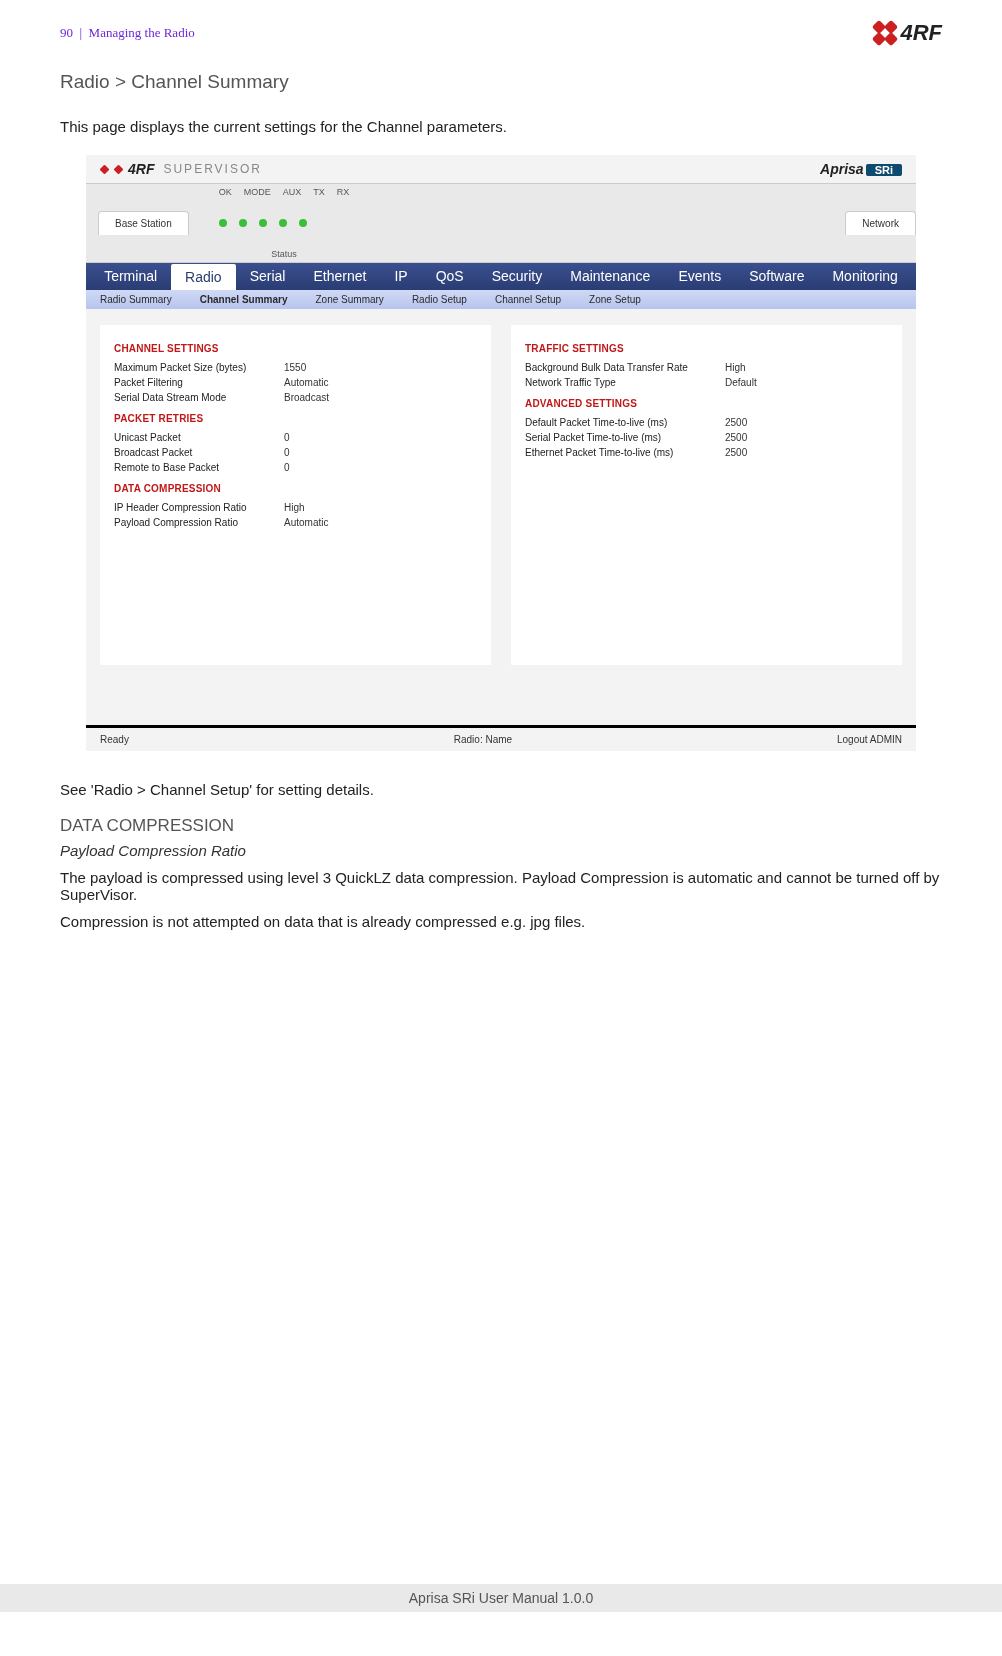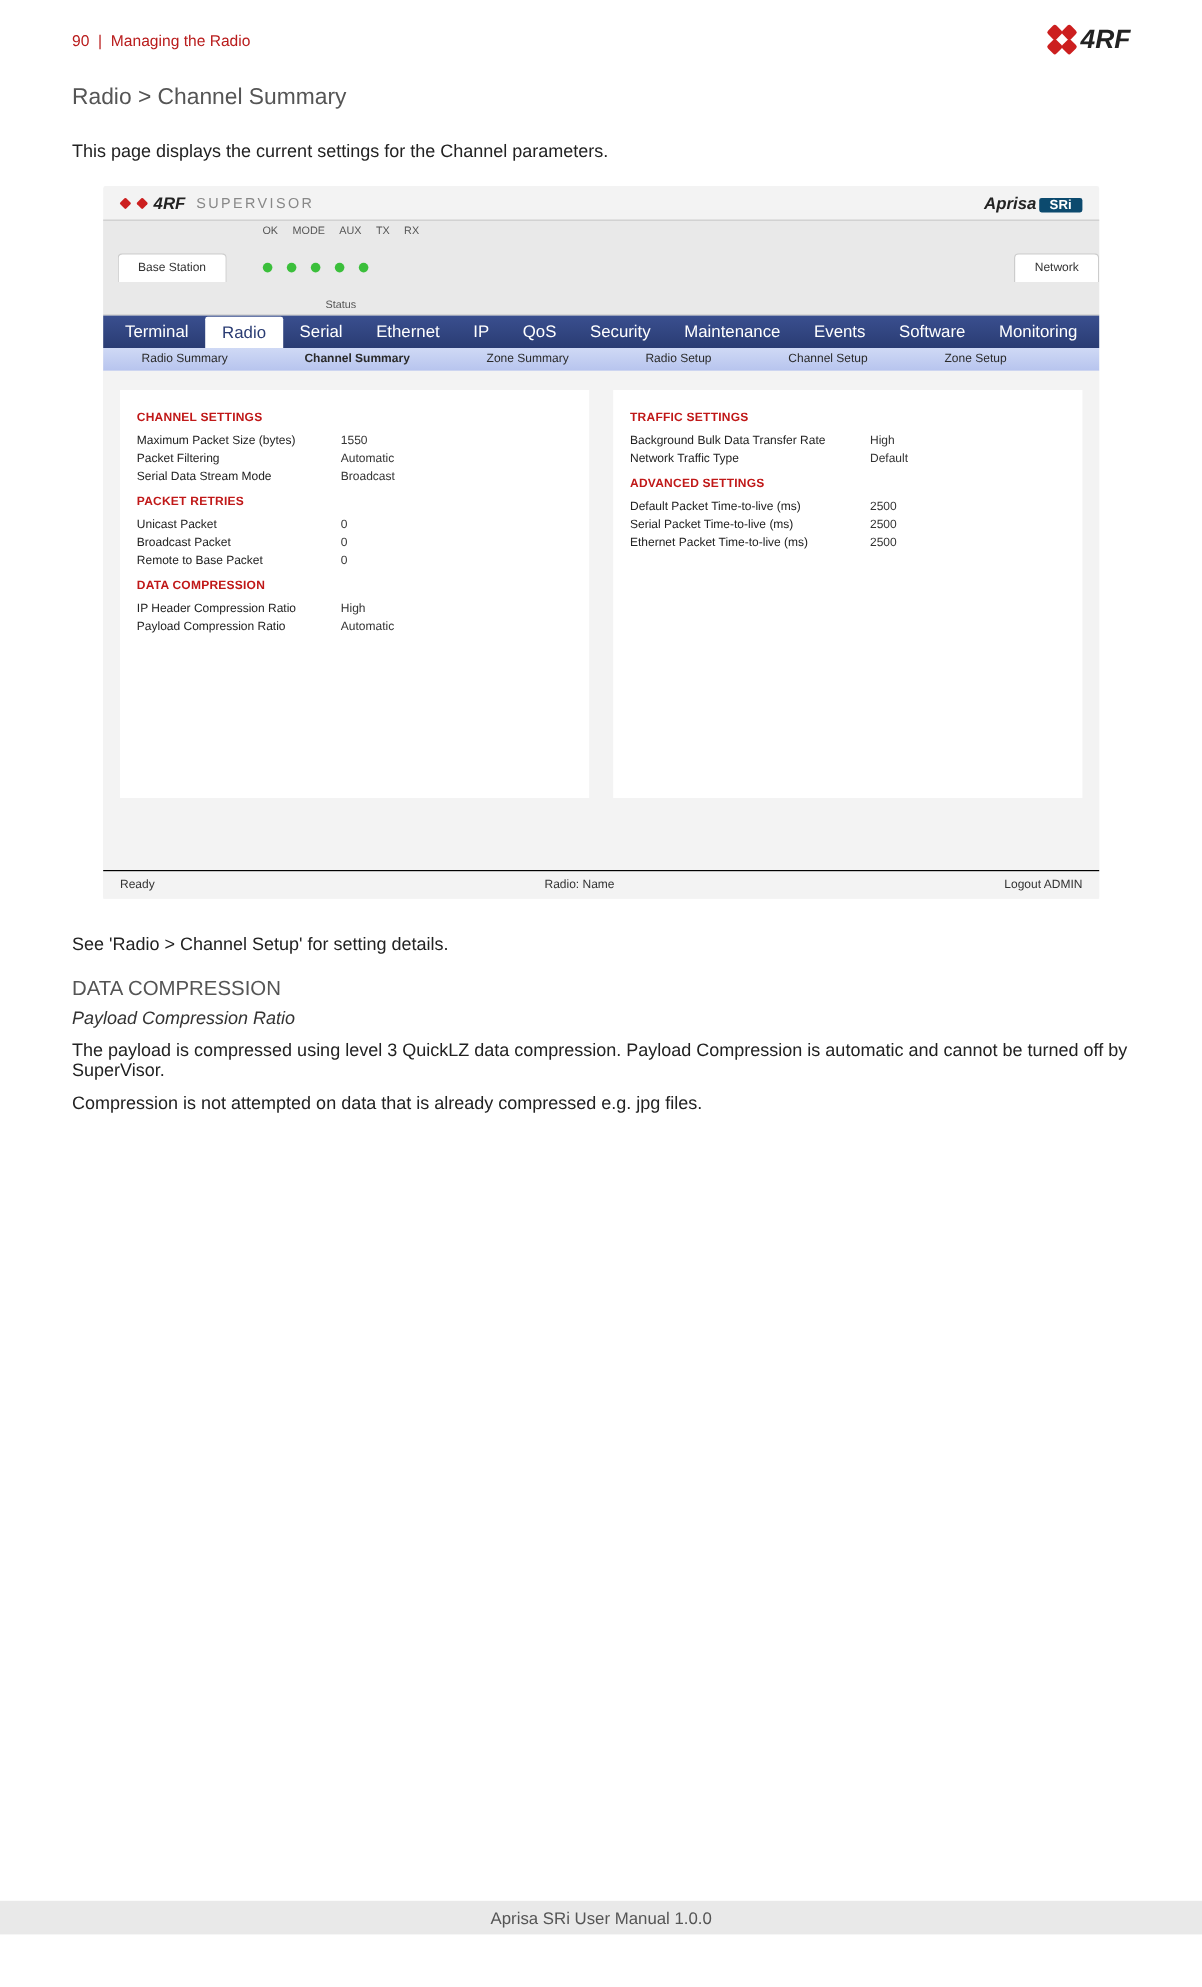--- a/index.html
+++ b/index.html
@@ -17,21 +17,22 @@
     min-height: 1620px;
   }
   .header-row {
     display: flex;
     justify-content: space-between;
     align-items: center;
     margin-bottom: 25px;
   }
   .header-text {
     font-size: 13px;
-    color: #b91c1c;
+    color: #6d28d9;
+    font-family: Liberation Serif, serif;
   }
   .logo-4rf {
     display: flex;
     align-items: center;
     gap: 4px;
   }
   .logo-4rf .dots {
     display: grid;
     grid-template-columns: repeat(2, 10px);
     grid-gap: 2px;
@@ -117,21 +118,21 @@
     justify-content:center;
   }
   .ss-nav span { padding:5px 14px; cursor:default;}
   .ss-nav span.active { background:#fff;color:#2a3c73;border-radius:2px 2px 0 0;margin-top:1px;}
   .ss-subnav {
     background: linear-gradient(#cfd9f5,#b7c4ee);
     display:flex;
     font-size:10px;
     color:#2a2a2a;
   }
-  .ss-subnav span { padding:4px 32px; }
+  .ss-subnav span { padding:4px 14px; }
   .ss-subnav span.active { font-weight:bold; }
   .ss-body {
     display:flex;
     gap:20px;
     padding:16px 14px 60px 14px;
     background:#f3f3f3;
     min-height:340px;
   }
   .ss-panel {
     background:#fff;
@@ -148,21 +149,21 @@
   }
   .kv { display:flex; padding:2px 0; font-size:10px;}
   .kv .k { width:170px; color:#222;}
   .kv .v { color:#333;}
   .ss-footer {
     display:flex;
     justify-content:space-between;
     font-size:10px;
     padding:6px 14px;
     background:#f3f3f3;
-    border-top:1px solid #000000;
+    border-top:3px solid #000000;
     color:#333;
   }
   .section-h {
     font-size: 17px;
     color:#555;
     margin:18px 0 6px 0;
   }
   .sub-h {
     font-size:15px;
     font-style:italic;

